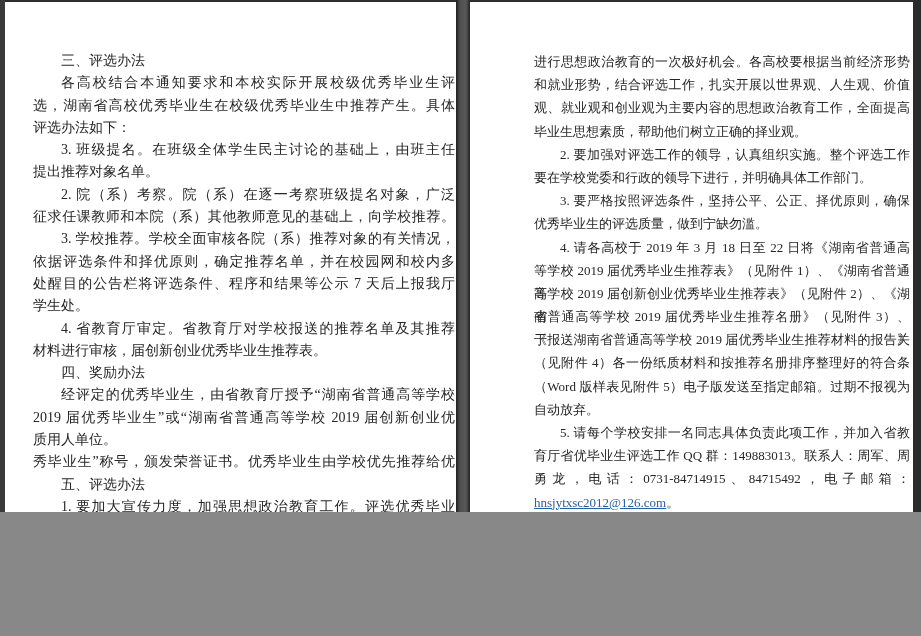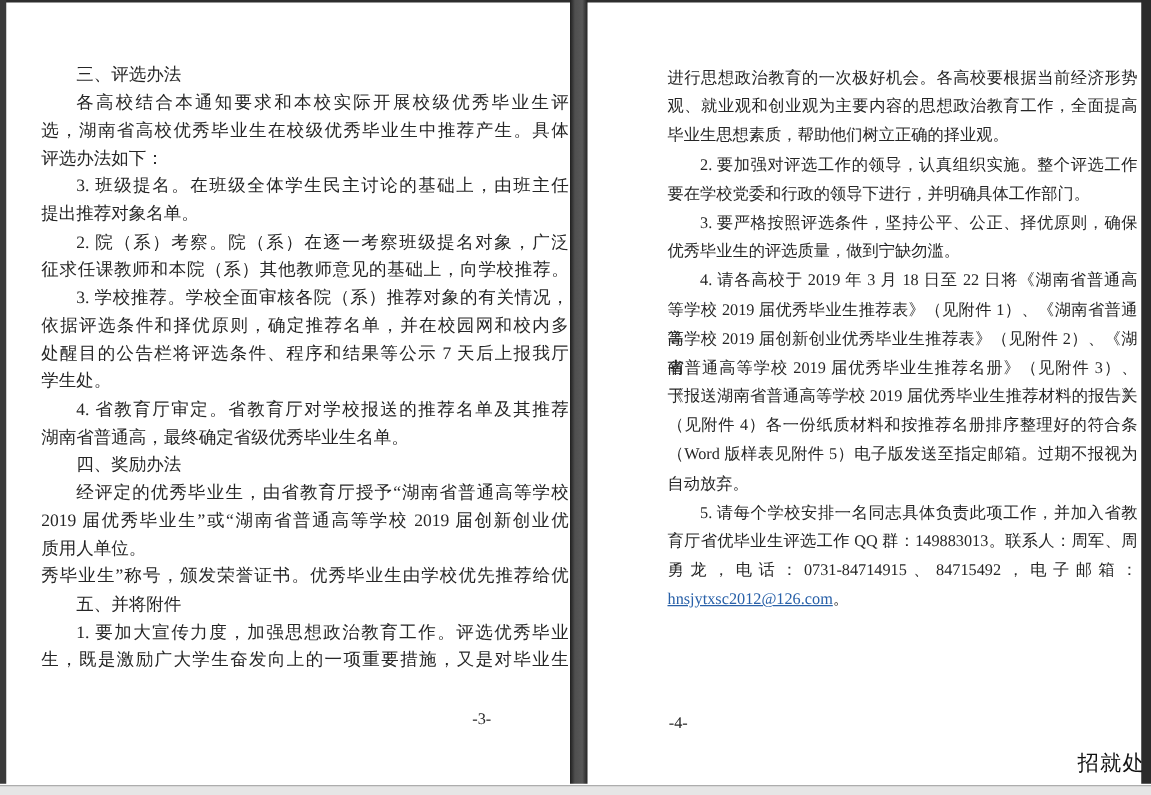--- a/index.html
+++ b/index.html
@@ -1,20 +1,20 @@
 <!DOCTYPE html>
 <html style="--text: #262626; --link: #2860a8; --frame: #2e2e2e; --bar: #e6e6e6;"><head>
 <meta charset="utf-8">
 <style>
   :root{
     --text:#262626; --link:#2860a8; --frame:#2e2e2e; --bar:#e6e6e6;
   }
   html,body{margin:0;padding:0;background:#888;}
   .canvas{
-    position:relative; width:921px; height:636px; background:#ffffff;
+    position:relative; width:921px; height:512px; background:#ffffff;
     overflow:hidden; font-family:"Liberation Serif","DejaVu Serif",serif;
     color:var(--text);
   }
   
   .edge-top{position:absolute;left:0;top:0;width:921px;height:2px;background:var(--frame);}
   .edge-left{position:absolute;left:0;top:0;width:5px;height:627px;background:#3a3a3a;}
   .edge-right{position:absolute;left:913px;top:0;width:8px;height:627px;background:#2b2b2b;}
   .gutter{
     position:absolute;left:456px;top:0;width:14px;height:627px;
     background:linear-gradient(to right,#1f1f1f,#4f4f4f 28%,#585858 70%,#242424);
@@ -55,34 +55,35 @@
       <div class="tline">评选办法如下：</div>
       <div class="tline indent fill">3. 班级提名。在班级全体学生民主讨论的基础上，由班主任</div>
       <div class="tline">提出推荐对象名单。</div>
       <div class="tline indent fill">2. 院（系）考察。院（系）在逐一考察班级提名对象，广泛</div>
       <div class="tline fill">征求任课教师和本院（系）其他教师意见的基础上，向学校推荐。</div>
       <div class="tline indent fill">3. 学校推荐。学校全面审核各院（系）推荐对象的有关情况，</div>
       <div class="tline fill">依据评选条件和择优原则，确定推荐名单，并在校园网和校内多</div>
       <div class="tline fill">处醒目的公告栏将评选条件、程序和结果等公示 7 天后上报我厅</div>
       <div class="tline">学生处。</div>
       <div class="tline indent fill">4. 省教育厅审定。省教育厅对学校报送的推荐名单及其推荐</div>
-      <div class="tline">湖南省普通高，最终确定省级优秀毕业生名单。</div>
+      <div class="tline">材料进行审核，届创新创业优秀毕业生推荐表。</div>
       <div class="tline indent">四、奖励办法</div>
       <div class="tline indent fill">经评定的优秀毕业生，由省教育厅授予“湖南省普通高等学校</div>
       <div class="tline fill">2019 届优秀毕业生”或“湖南省普通高等学校 2019 届创新创业优</div>
       <div class="tline">质用人单位。</div>
       <div class="tline fill">秀毕业生”称号，颁发荣誉证书。优秀毕业生由学校优先推荐给优</div>
-      <div class="tline indent">五、并将附件</div>
+      <div class="tline indent">五、评选办法</div>
       <div class="tline indent fill">1. 要加大宣传力度，加强思想政治教育工作。评选优秀毕业</div>
       <div class="tline fill">生，既是激励广大学生奋发向上的一项重要措施，又是对毕业生</div>
     </div>
   <div class="pagenum pn-left">-3-</div>
 
   <div class="textcol col-right" id="page1-lines">
       <div class="tline fill">进行思想政治教育的一次极好机会。各高校要根据当前经济形势</div>
+      <div class="tline fill">和就业形势，结合评选工作，扎实开展以世界观、人生观、价值</div>
       <div class="tline fill">观、就业观和创业观为主要内容的思想政治教育工作，全面提高</div>
       <div class="tline">毕业生思想素质，帮助他们树立正确的择业观。</div>
       <div class="tline indent fill">2. 要加强对评选工作的领导，认真组织实施。整个评选工作</div>
       <div class="tline">要在学校党委和行政的领导下进行，并明确具体工作部门。</div>
       <div class="tline indent fill">3. 要严格按照评选条件，坚持公平、公正、择优原则，确保</div>
       <div class="tline">优秀毕业生的评选质量，做到宁缺勿滥。</div>
       <div class="tline indent fill">4. 请各高校于 2019 年 3 月 18 日至 22 日将《湖南省普通高</div>
       <div class="tline fill">等学校 2019 届优秀毕业生推荐表》（见附件 1）、《湖南省普通高</div>
       <div class="tline fill">等学校 2019 届创新创业优秀毕业生推荐表》（见附件 2）、《湖南</div>
       <div class="tline fill">省普通高等学校 2019 届优秀毕业生推荐名册》（见附件 3）、《关</div>

